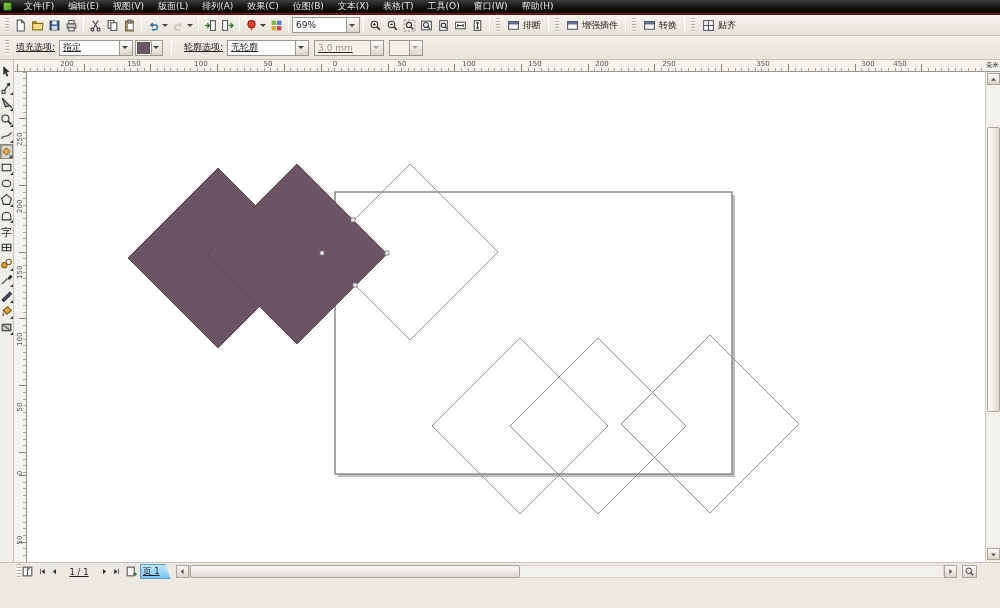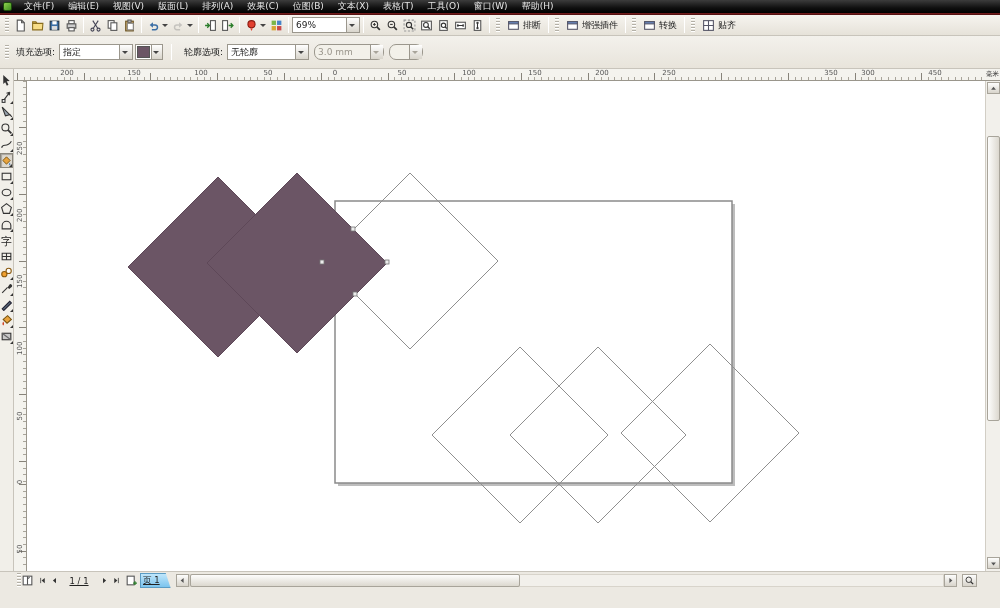--- a/index.html
+++ b/index.html
@@ -31,26 +31,26 @@
           background:repeating-linear-gradient(to bottom,#b4b0a6 0 1px,#fff 1px 2px,transparent 2px 3px); }
   .tbtn { width:17px; height:17px; display:flex; align-items:center; justify-content:center; flex:none; }
   .tbtn.disabled svg { opacity:.4; }
   .tsep { width:1px; height:16px; background:#c2beb4; border-right:1px solid #fff; margin:0 3px; flex:none; }
   .drop { width:0; height:0; border-left:3px solid transparent; border-right:3px solid transparent;
           border-top:3px solid #444; margin:0 2px 0 0; flex:none; }
   .combo { height:16px; background:#fff; border:1px solid #9b978d; display:flex; align-items:center;
            font-size:9px; padding-left:3px; position:relative; flex:none; }
   .combo .arrowbtn { width:13px; height:14px; margin-left:auto; background:linear-gradient(#fefefe,#d9d5cc);
                      border-left:1px solid #9b978d; display:flex; align-items:center; justify-content:center; }
-  .combo.disabled { background:#f3f1ea; color:#9a968c;border-radius:7px; }
+  .combo.disabled { background:#f3f1ea; color:#9a968c; }
   .combo.disabled .arrowbtn .drop { border-top-color:#a8a49a; }
   .plugin-btn { display:flex; align-items:center; gap:3px; padding:0 4px; font-size:9px; white-space:nowrap; }
 
-  .propbar { height:18px; background:linear-gradient(#f3f1ec,#e8e4db); border-bottom:1px solid #c8c4bb;
-             display:flex; align-items:center; padding:16px 2px; font-size:9px; }
+  .propbar { height:24px; background:linear-gradient(#f3f1ec,#e8e4db); border-bottom:1px solid #c8c4bb;
+             display:flex; align-items:center; padding:8px 2px; font-size:9px;text-decoration:underline; }
   .plabel { margin:0 4px; white-space:nowrap; }
   .colorbtn { display:flex; align-items:center; height:16px; border:1px solid #9b978d; background:#fff; margin-left:2px; }
   .swatch { width:13px; height:12px; margin:1px; border:1px solid #555; }
   .colorbtn .arr { width:11px; height:14px; display:flex; align-items:center; justify-content:center;
                    border-left:1px solid #9b978d; background:linear-gradient(#fefefe,#d9d5cc); }
 
   
   .main { position:relative; height:502px; background:#fff; }
   .toolbox { position:absolute; left:0; top:0; width:14px; height:100%; background:#f1efe9;
              border-right:1px solid #c8c4bb; display:flex; flex-direction:column; align-items:center; padding-top:4px; }
@@ -503,23 +503,23 @@
         <span class="rlabel" style="left: 120px;">150</span>
         <span class="rlabel" style="left: 187px;">100</span>
         <span class="rlabel" style="left: 254px;">50</span>
         <span class="rlabel" style="left: 321px;">0</span>
         <span class="rlabel" style="left: 388px;">50</span>
         <span class="rlabel" style="left: 455px;">100</span>
         <span class="rlabel" style="left: 521px;">150</span>
         <span class="rlabel" style="left: 588px;">200</span>
         <span class="rlabel" style="left: 655px;">250</span>
         <span class="rlabel" style="left: 739px; margin-top: 45px;">300</span>
-        <span class="rlabel" style="left: 817px;">350</span>
+        <span class="rlabel" style="left: 749px;">350</span>
         <span class="rlabel" style="left: 854px;">300</span>
-        <span class="rlabel" style="left: 921px;">450</span>
+        <span class="rlabel" style="left: 886px;">450</span>
       </div>
     <div class="vruler" id="vruler">
       <div class="minor"></div>
         <div class="major"></div>
     <span class="rlabel" style="top: 64px;">250</span>
         <span class="rlabel" style="top: 131px;">200</span>
         <span class="rlabel" style="top: 197px;">150</span>
         <span class="rlabel" style="top: 264px;">100</span>
         <span class="rlabel" style="top: 331px;">50</span>
         <span class="rlabel" style="top: 397px;">0</span>

